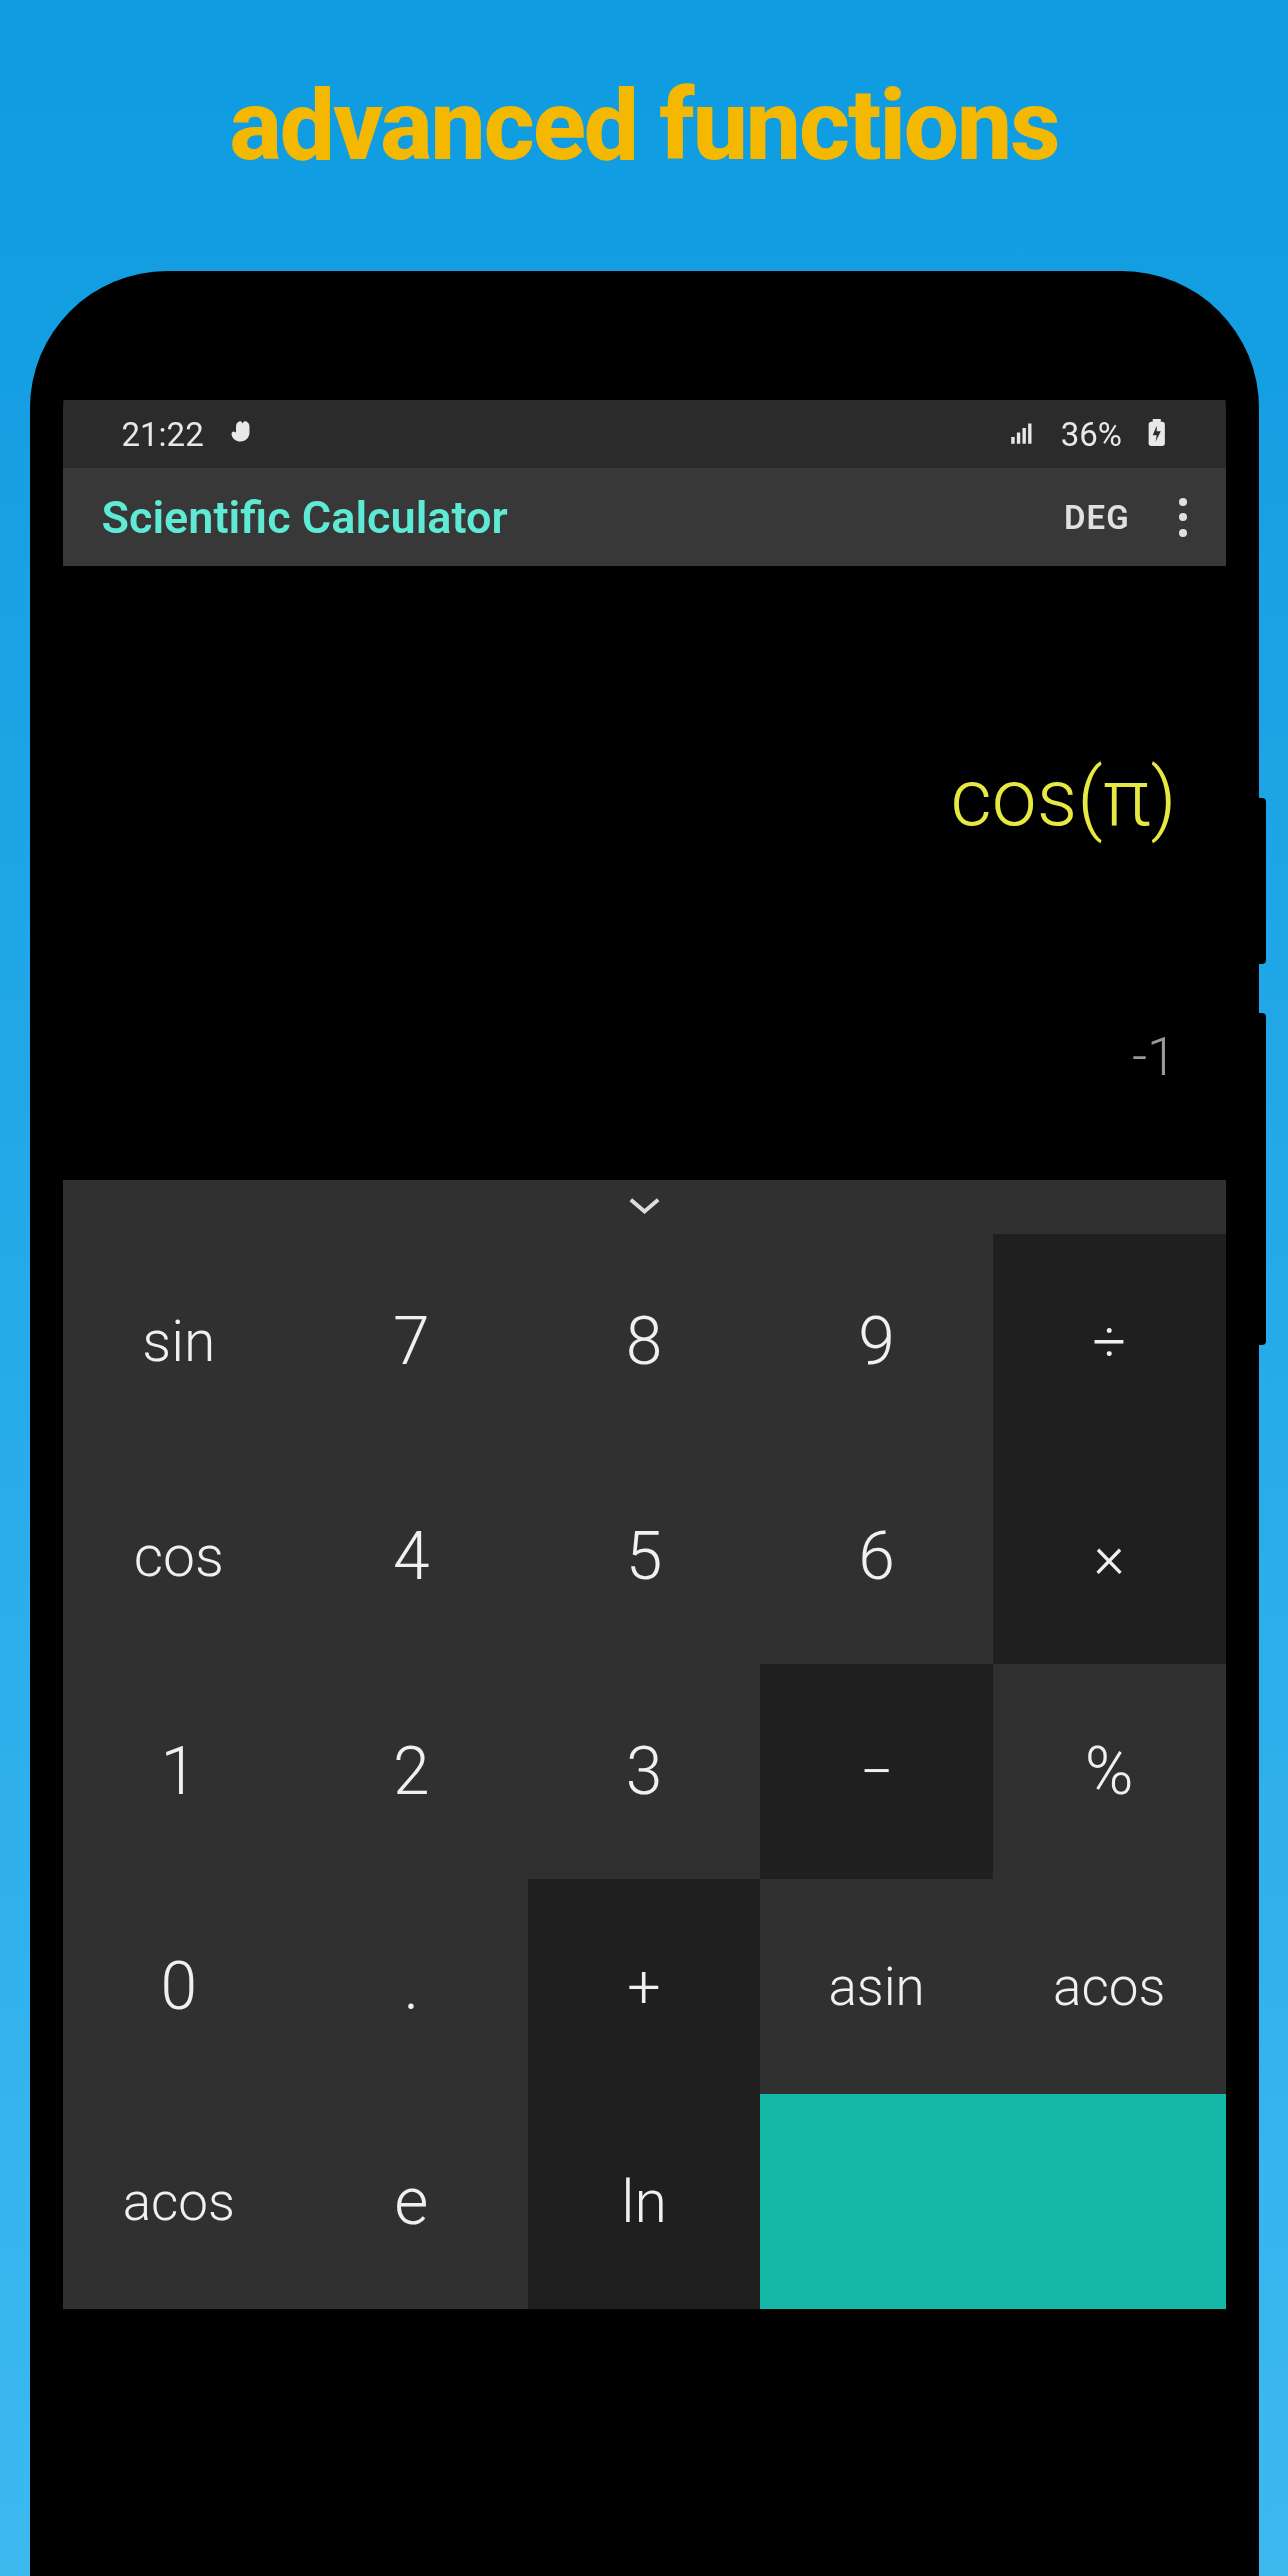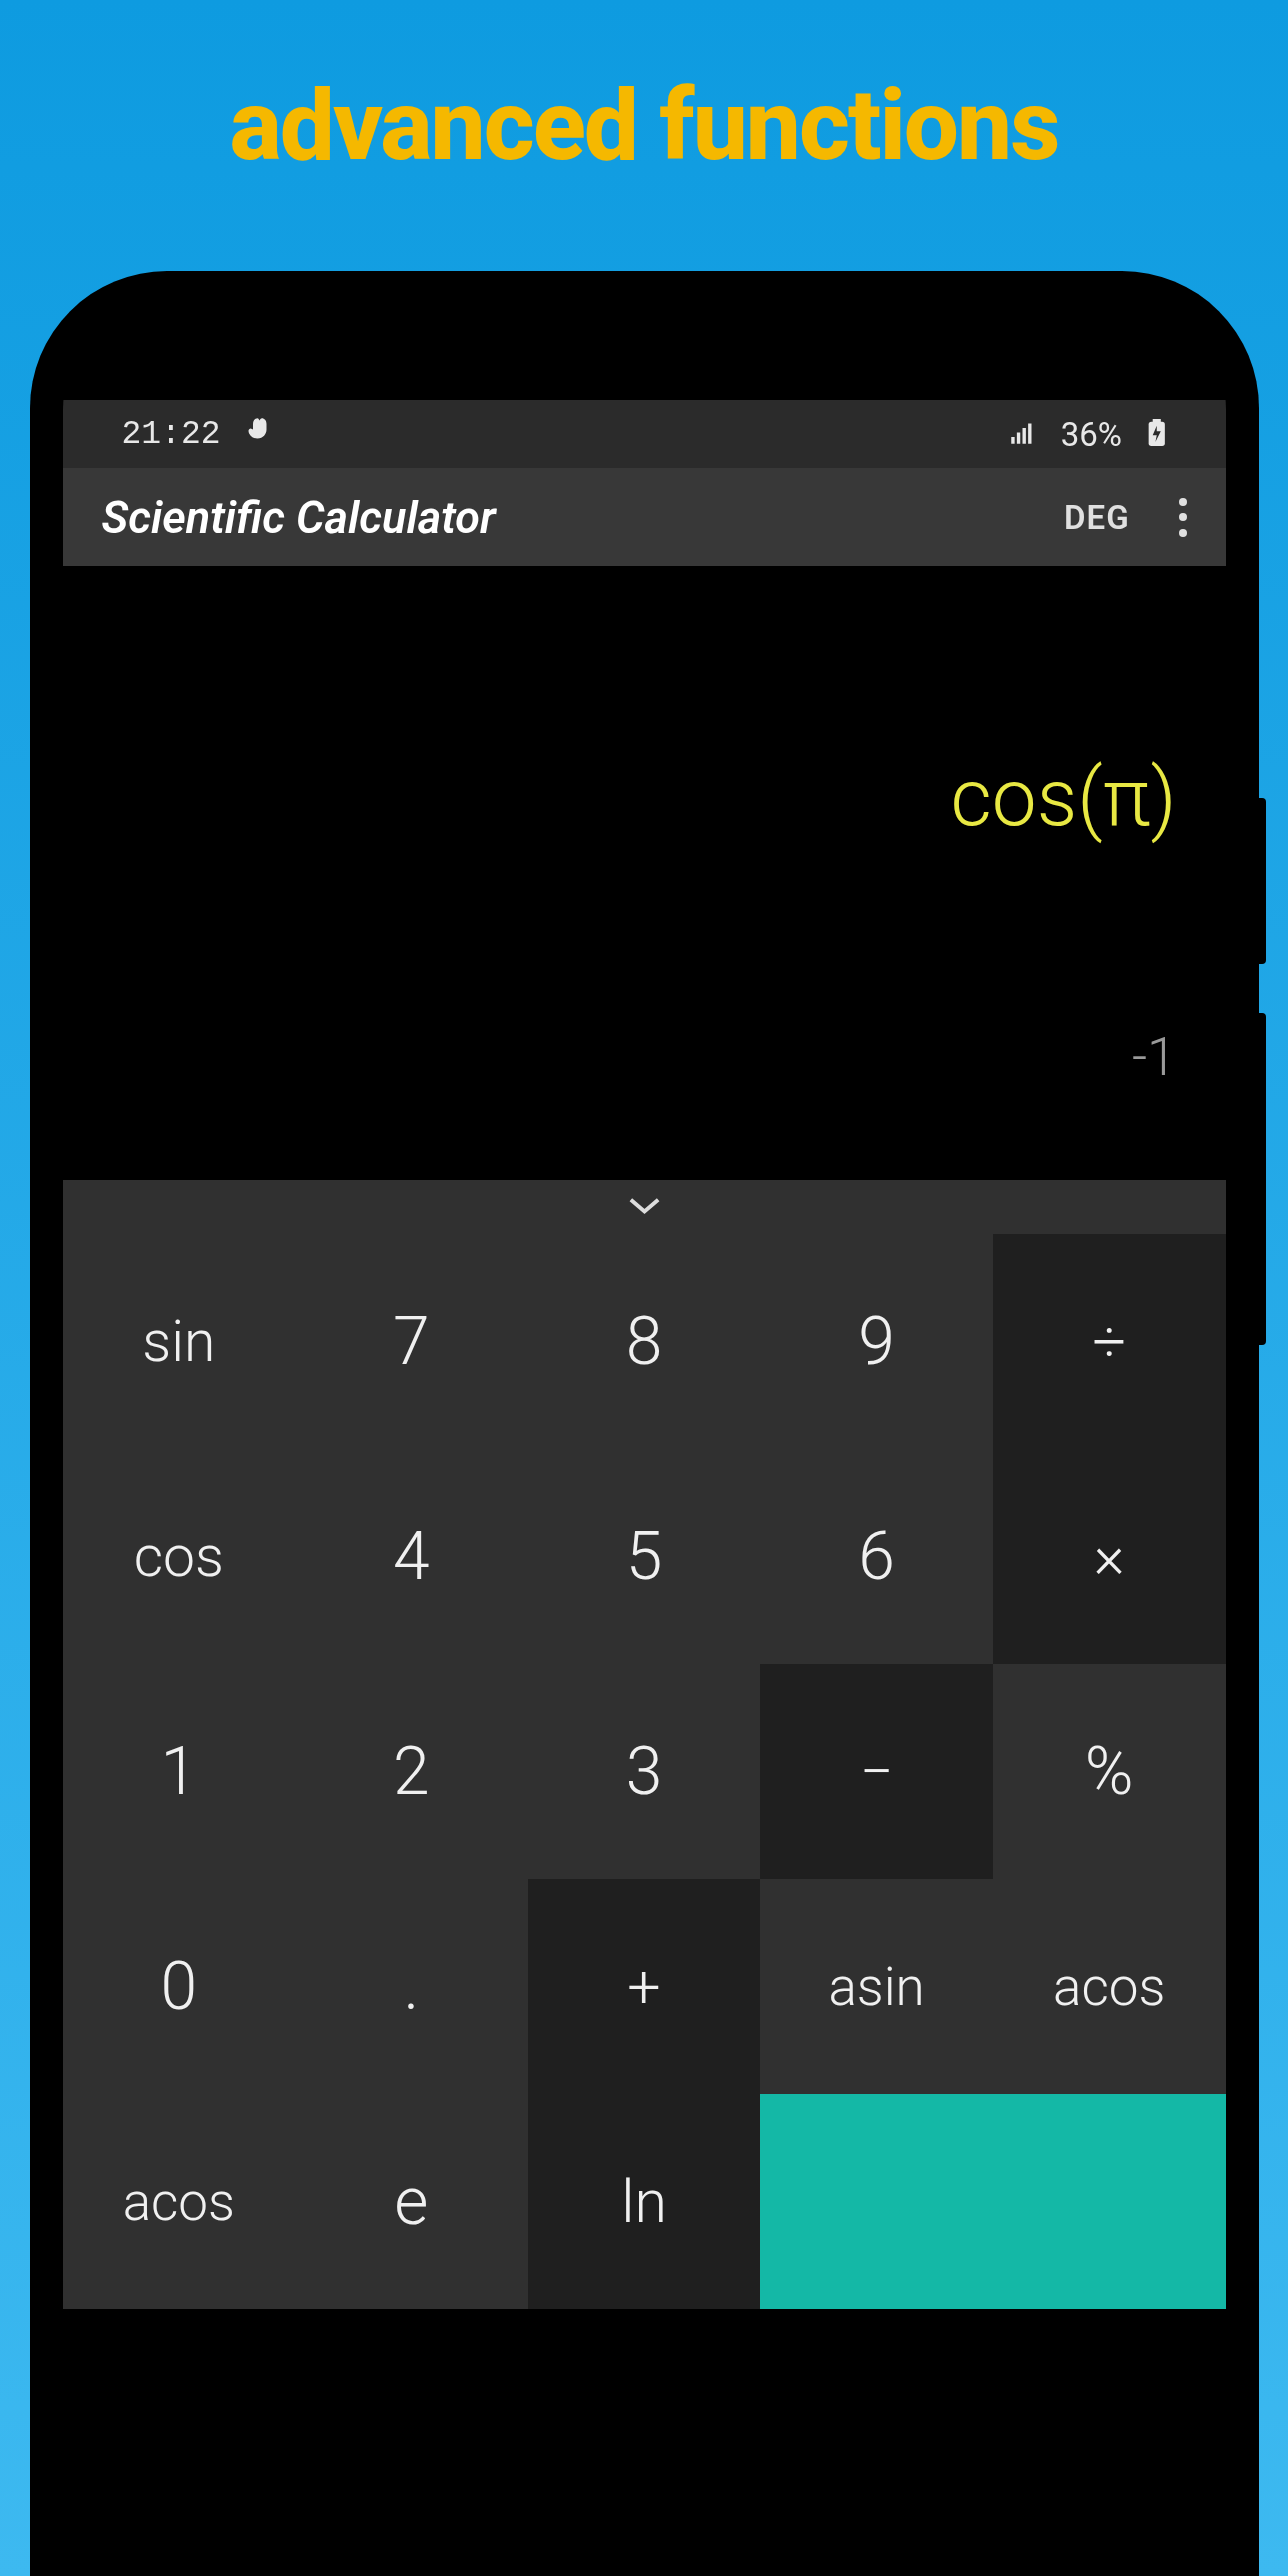--- a/index.html
+++ b/index.html
@@ -85,40 +85,38 @@
       background: #2b2b2b;
       margin-top: 98px;
       font-size: 33px;
       color: #e8e8e8;
       font-weight: 400;
     }
     .status-left {
       display: flex;
       align-items: center;
       gap: 23px;
-      font-family: Liberation Mono, monospace;
     }
     .status-right {
       display: flex;
       align-items: center;
       gap: 25px;
     }
     .app-bar {
       display: flex;
       justify-content: space-between;
       align-items: center;
       background: #383838;
       height: 98px;
       padding: 0 39px;
     }
     .app-title {
-      color: #ffffff;
+      color: #5eead4;
       font-size: 45px;
       font-weight: 600;
-      font-style: italic;
     }
     .app-bar-right {
       display: flex;
       align-items: center;
       gap: 49px;
       margin-left: 20px;
     }
     .mode-label {
       color: #e0e0e0;
       font-size: 33px;

